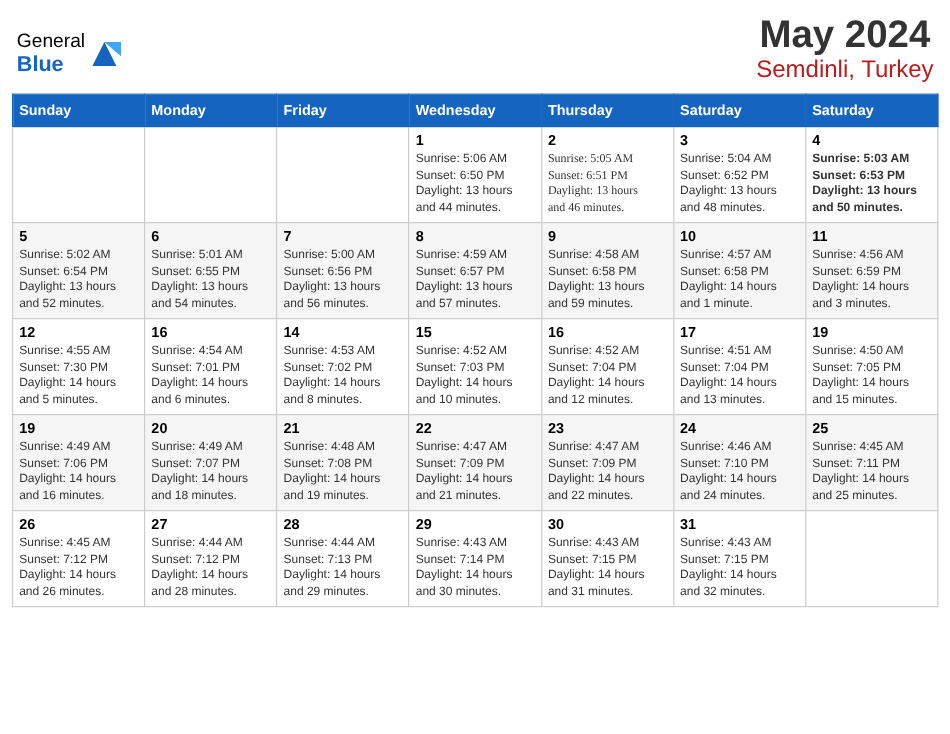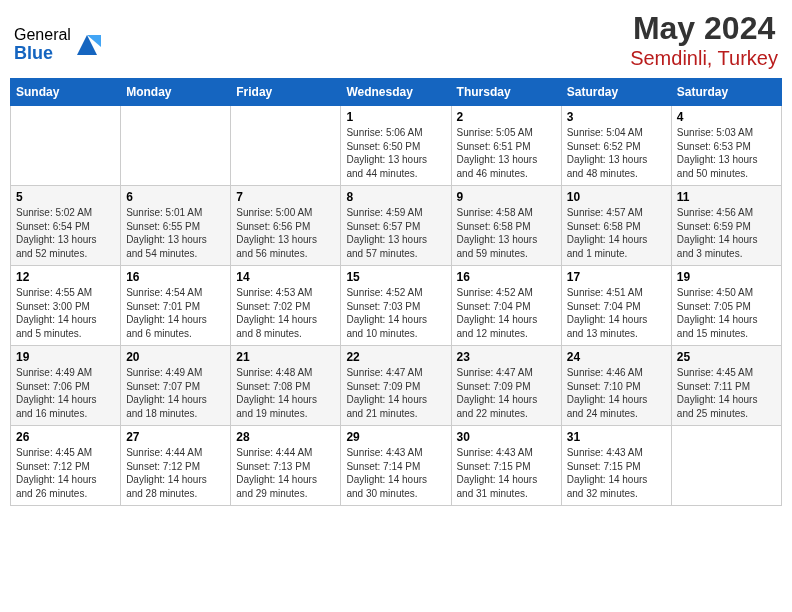--- a/index.html
+++ b/index.html
@@ -131,35 +131,35 @@
         <td class="empty-cell"></td>
         <td>
           <div class="day-number">1</div>
           <div class="day-info" style="white-space: pre-line;">Sunrise: 5:06 AM
 Sunset: 6:50 PM
 Daylight: 13 hours
 and 44 minutes.</div>
         </td>
         <td>
           <div class="day-number">2</div>
-          <div class="day-info" style="white-space: pre-line;">Sunrise: 5:05 AM
+          <div class="day-info" style="white-space: pre-line; font-family: Liberation Serif, serif;">Sunrise: 5:05 AM
 Sunset: 6:51 PM
 Daylight: 13 hours
 and 46 minutes.</div>
         </td>
         <td>
           <div class="day-number">3</div>
           <div class="day-info" style="white-space: pre-line;">Sunrise: 5:04 AM
 Sunset: 6:52 PM
 Daylight: 13 hours
 and 48 minutes.</div>
         </td>
         <td>
           <div class="day-number">4</div>
-          <div class="day-info" style="white-space: pre-line;">Sunrise: 5:03 AM
+          <div class="day-info" style="white-space: pre-line; font-weight: bold;">Sunrise: 5:03 AM
 Sunset: 6:53 PM
 Daylight: 13 hours
 and 50 minutes.</div>
         </td>
       </tr>
       <tr>
         <td>
           <div class="day-number">5</div>
           <div class="day-info" style="white-space: pre-line;">Sunrise: 5:02 AM
 Sunset: 6:54 PM
@@ -206,21 +206,21 @@
           <div class="day-info" style="white-space: pre-line;">Sunrise: 4:56 AM
 Sunset: 6:59 PM
 Daylight: 14 hours
 and 3 minutes.</div>
         </td>
       </tr>
       <tr>
         <td>
           <div class="day-number">12</div>
           <div class="day-info" style="white-space: pre-line;">Sunrise: 4:55 AM
-Sunset: 3:00 PM
+Sunset: 7:30 PM
 Daylight: 14 hours
 and 5 minutes.</div>
         </td>
         <td>
           <div class="day-number">16</div>
           <div class="day-info" style="white-space: pre-line;">Sunrise: 4:54 AM
 Sunset: 7:01 PM
 Daylight: 14 hours
 and 6 minutes.</div>
         </td>

